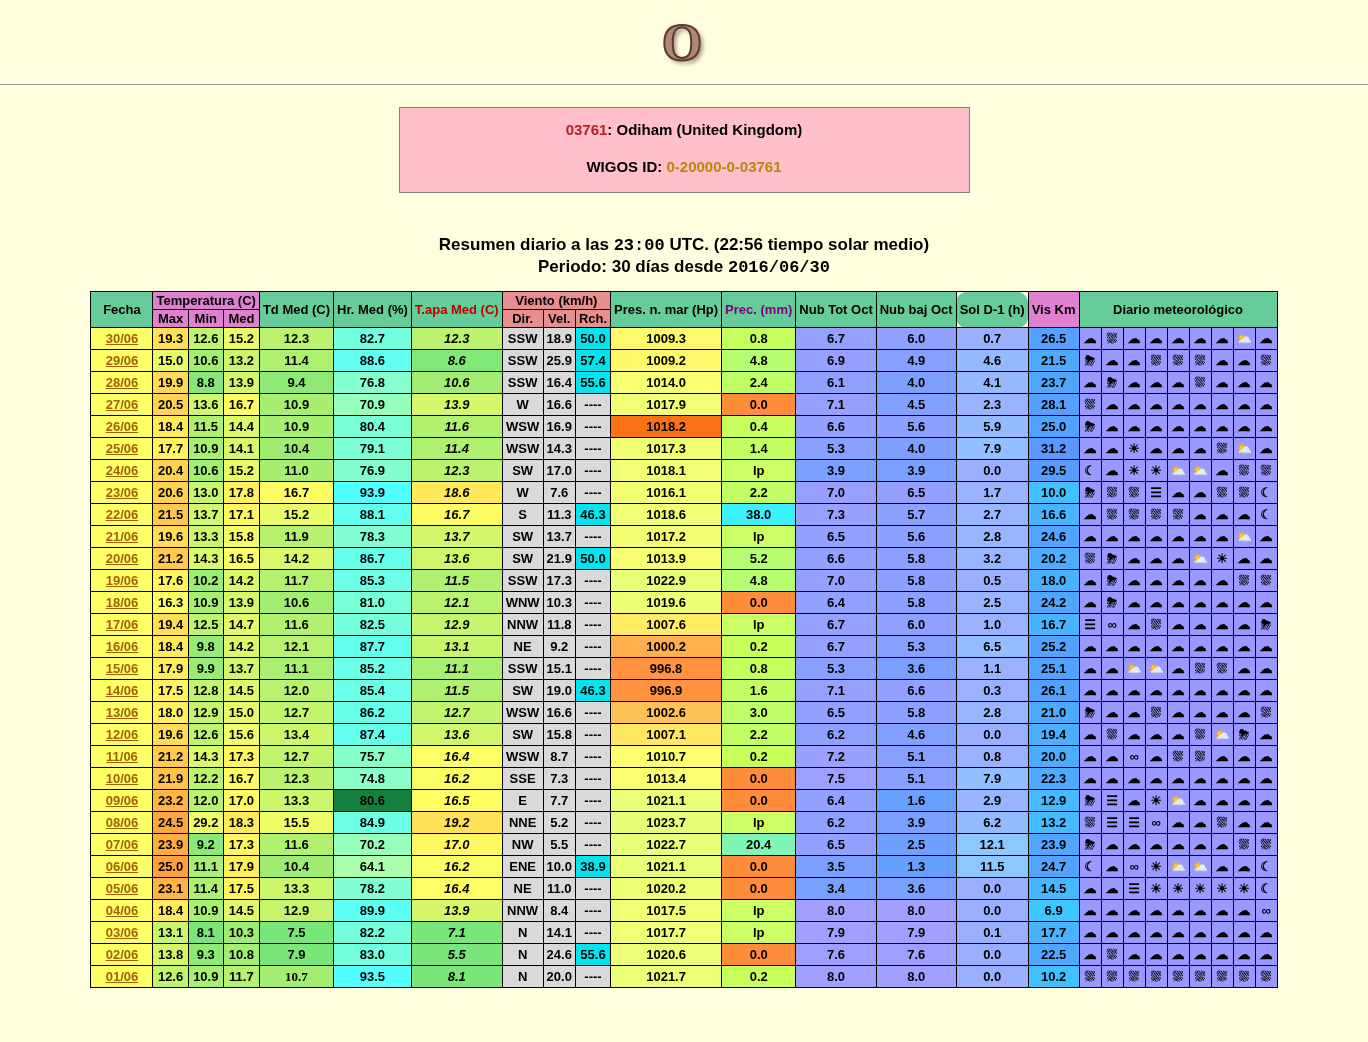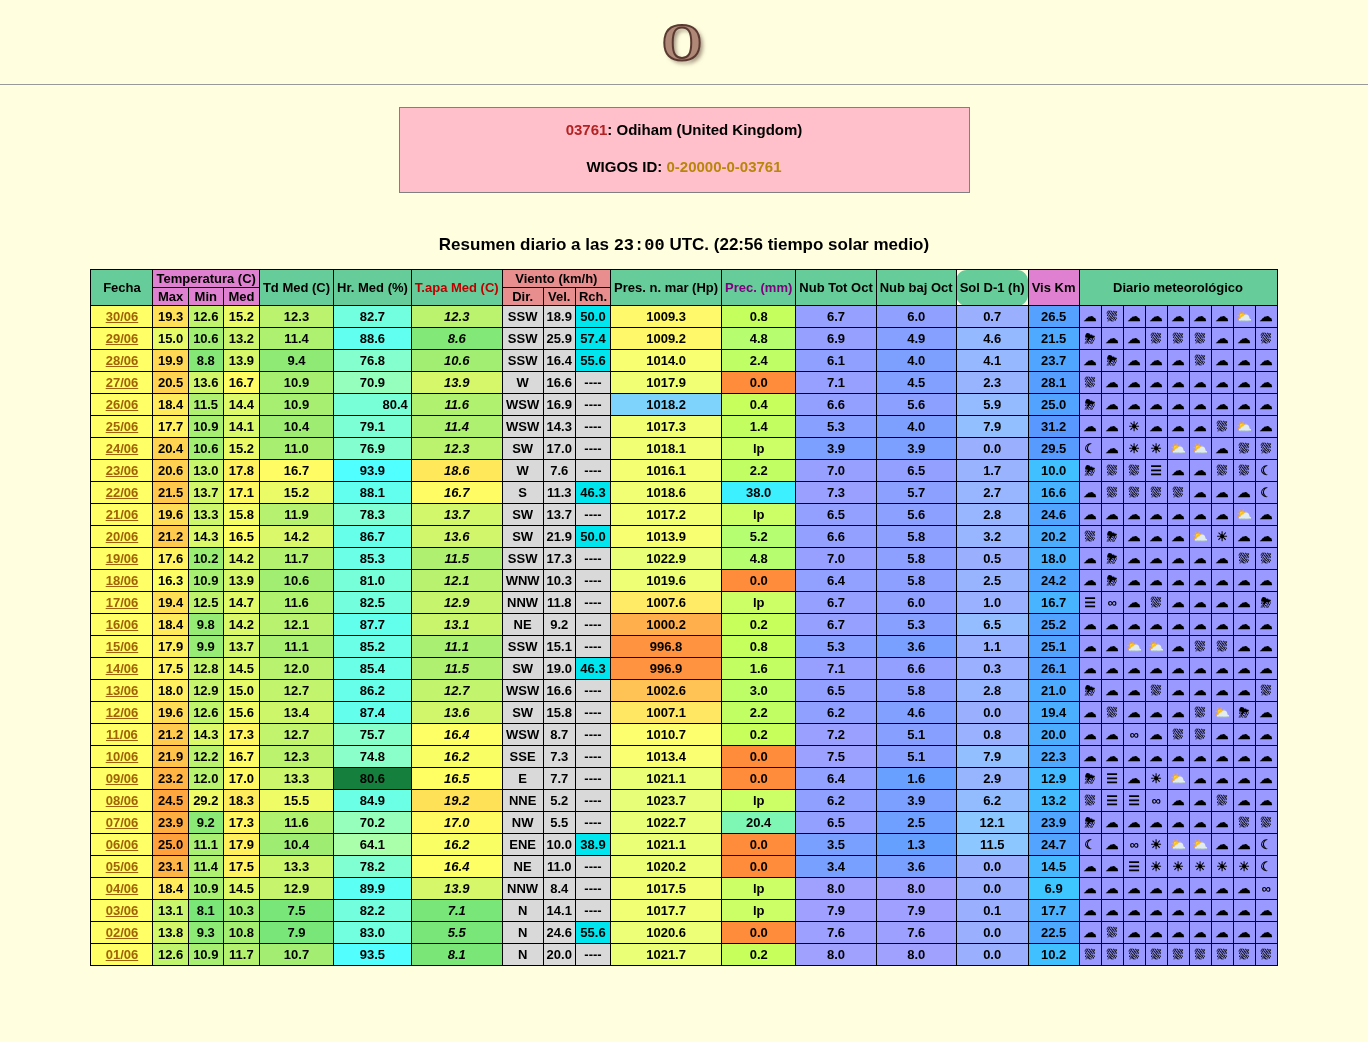--- a/index.html
+++ b/index.html
@@ -113,20 +113,23 @@
   <div class="line" style="height:14px;"></div>
   <div class="line">
     <span>WIGOS ID: </span><span class="wigos">0-20000-0-03761</span>
   </div>
 </div>
 
 <div class="resumen">
   <div class="l1">
     <span>Resumen diario a las </span><span class="mono">23:00</span><span> UTC. (22:56 tiempo solar medio)</span>
   </div>
+  <div class="l2">
+    <span>Periodo: 30 días desde </span><span class="mono">2016/06/30</span>
+  </div>
 </div>
 
 <table class="data">
   <thead>
     <tr>
       <td class="h-fecha" rowspan="2">Fecha</td>
       <td class="h-temp" colspan="3">Temperatura (C)</td>
       <td class="h-td" rowspan="2">Td Med (C)</td>
       <td class="h-hr" rowspan="2">Hr. Med (%)</td>
       <td class="h-tapa" rowspan="2">T.apa Med (C)</td>
@@ -272,26 +275,26 @@
             <span>☁</span>
           </div>
         </td>
       </tr>
       <tr>
         <td class="date"><a href="#">26/06</a></td>
         <td style="background: rgb(255, 234, 91);">18.4</td>
         <td style="background: rgb(176, 240, 112);">11.5</td>
         <td style="background: rgb(222, 249, 105);">14.4</td>
         <td style="background: rgb(166, 239, 113);">10.9</td>
-        <td style="background: rgb(121, 255, 216); text-align: right;">80.4</td>
+        <td style="background: rgb(121, 255, 216);">80.4</td>
         <td class="italic" style="background: rgb(177, 241, 112);">11.6</td>
         <td style="background: rgb(217, 217, 217);">WSW</td>
         <td style="background: rgb(217, 217, 217);">16.9</td>
         <td style="background: rgb(217, 217, 217);">----</td>
-        <td style="background: #7dd3fc;">1018.2</td>
+        <td style="background: #f97316;">1018.2</td>
         <td style="background: rgb(199, 255, 92);">0.4</td>
         <td style="background: rgb(148, 160, 255);">6.6</td>
         <td style="background: rgb(139, 160, 255);">5.6</td>
         <td style="background: rgb(148, 187, 255);">5.9</td>
         <td style="background: rgb(82, 163, 255);">25.0</td>
         <td class="sym" style="padding: 0px;">
           <div class="symwrap">
             <span>⛈</span>
             <span>☁</span>
             <span>☁</span>
@@ -1046,21 +1049,21 @@
             <span>☁</span>
             <span>☁</span>
           </div>
         </td>
       </tr>
       <tr>
         <td class="date"><a href="#">01/06</a></td>
         <td style="background: rgb(193, 244, 109);">12.6</td>
         <td style="background: rgb(166, 239, 113);">10.9</td>
         <td style="background: rgb(179, 241, 111);">11.7</td>
-        <td style="background: rgb(163, 238, 114);">10.7</td>
+        <td style="background: rgb(163, 238, 114); font-family: Liberation Serif, serif;">10.7</td>
         <td style="background: rgb(82, 255, 254);">93.5</td>
         <td class="italic" style="background: rgb(122, 230, 120);">8.1</td>
         <td style="background: rgb(217, 217, 217);">N</td>
         <td style="background: rgb(217, 217, 217);">20.0</td>
         <td style="background: rgb(217, 217, 217);">----</td>
         <td style="background: rgb(234, 255, 118);">1021.7</td>
         <td style="background: rgb(199, 255, 91);">0.2</td>
         <td style="background: rgb(160, 160, 255);">8.0</td>
         <td style="background: rgb(160, 160, 255);">8.0</td>
         <td style="background: rgb(155, 175, 255);">0.0</td>

